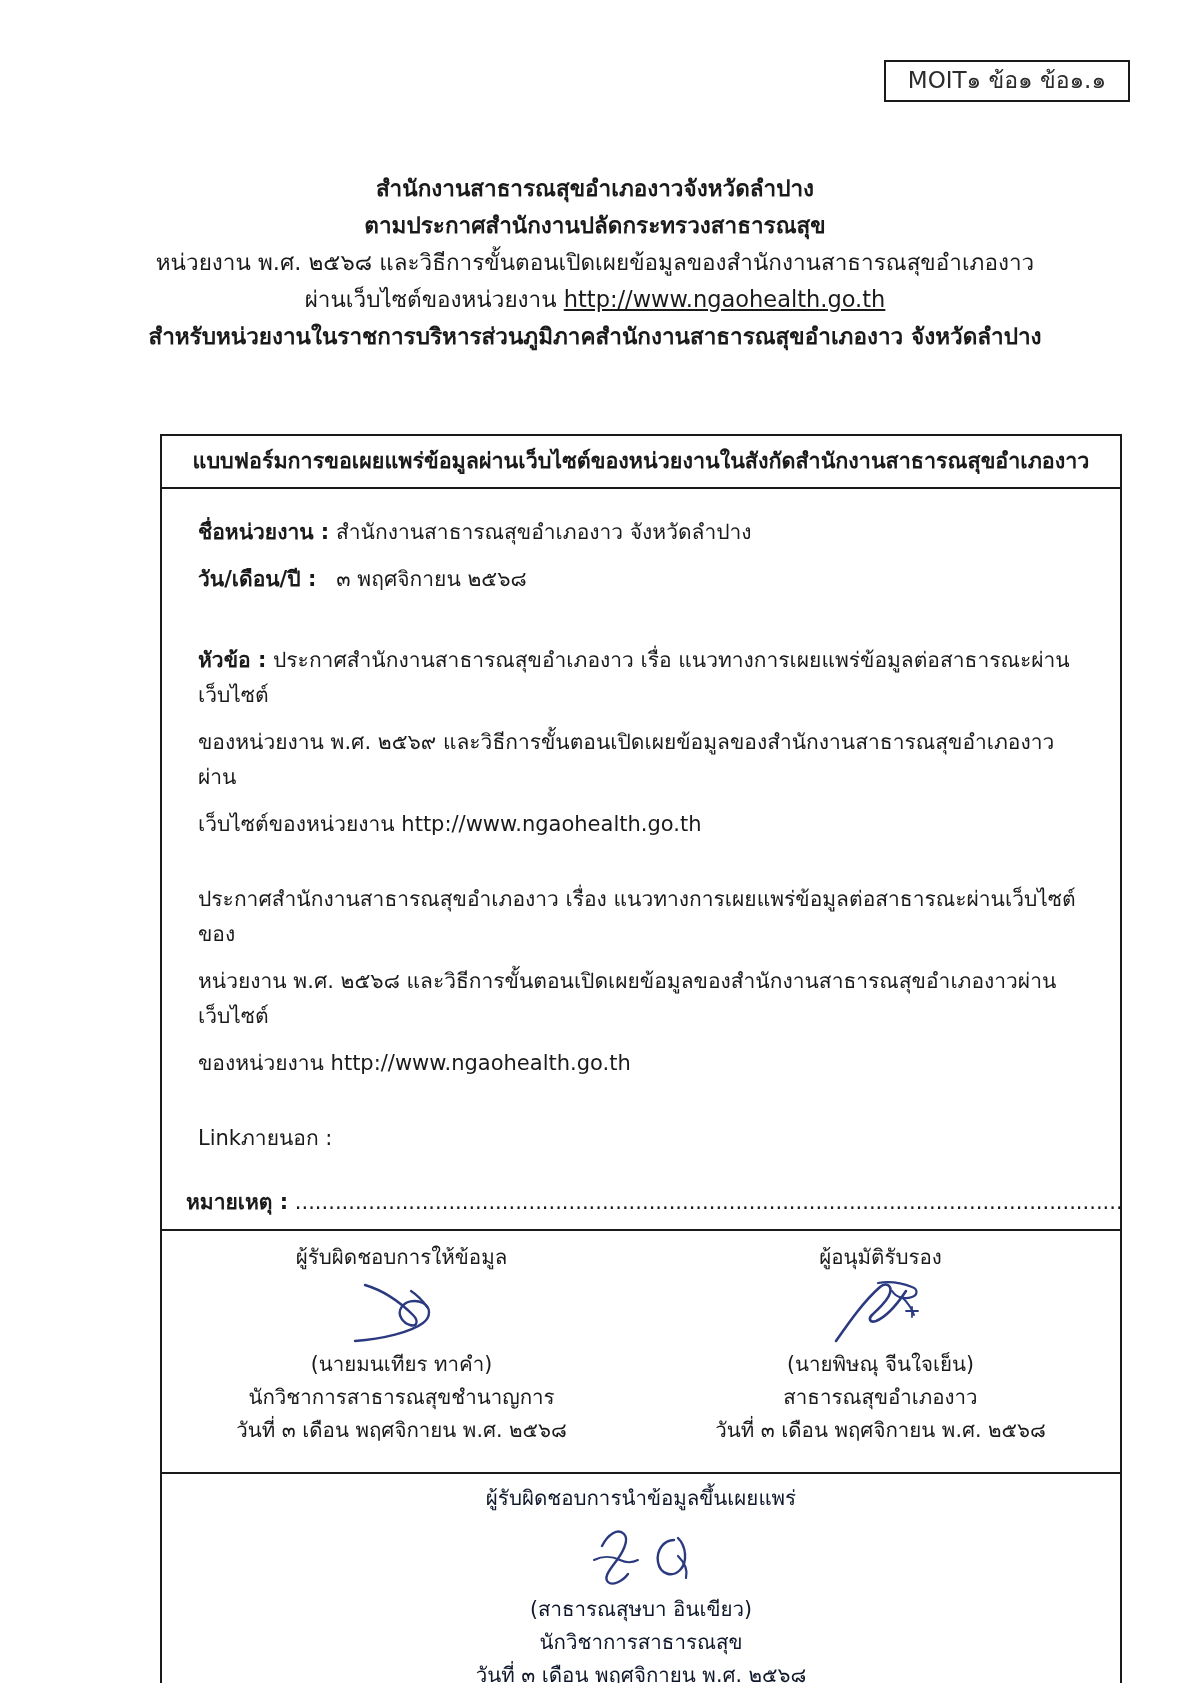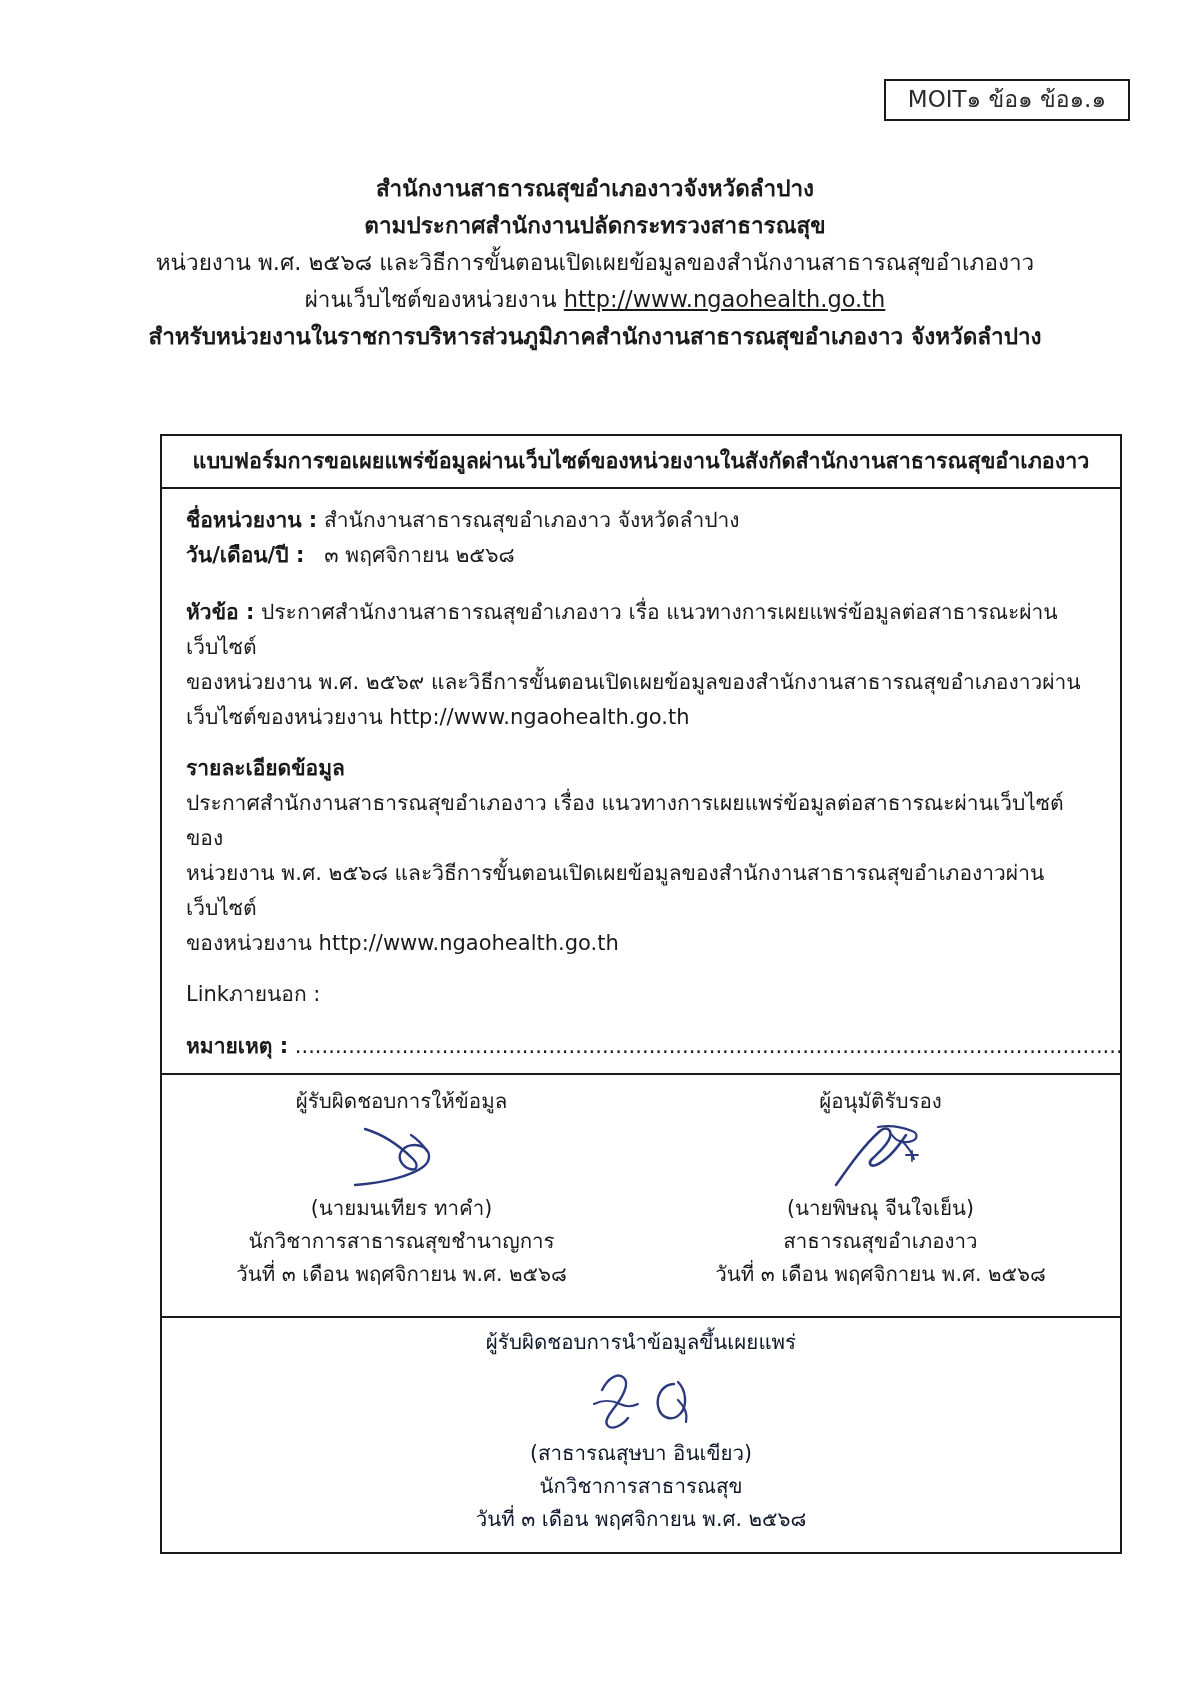--- a/index.html
+++ b/index.html
@@ -19,21 +19,21 @@
   .page {
     position: relative;
     width: 1190px;
     height: 1683px;
     box-sizing: border-box;
   }
 
   
   .moit-wrap {
     position: absolute;
-    top: 79px;
+    top: 60px;
     right: 60px;
   }
   .moit-box {
     border: 2px solid #1a1a1a;
     padding: 5px 22px 7px 22px;
     font-size: 23px;
     line-height: 1.15;
     white-space: nowrap;
     color: #2b2b2b;
   }
@@ -82,21 +82,21 @@
     padding: 9px 26px 10px 26px;
     color: #1a1a1a;
   }
 
   .body-cell {
     padding: 14px 24px 16px 24px;
     font-size: 21px;
     line-height: 35px;
     color: #1a1a1a;
   }
-  .body-cell p { margin: 0; }
+  .body-cell p { margin: 12px; }
   .lbl { font-weight: bold; }
   .gap-sm { height: 16px; }
   .gap-md { height: 22px; }
 
   .note-line {
     padding: 2px 24px 10px 24px;
     font-size: 21px;
     line-height: 33px;
     white-space: nowrap;
     overflow: hidden;
@@ -172,21 +172,20 @@
         <p><span class="lbl">วัน/เดือน/ปี  :</span> &nbsp;&nbsp;<span>๓  พฤศจิกายน ๒๕๖๘</span></p>
 
         <div class="gap-md"></div>
 
         <p><span class="lbl">หัวข้อ :</span> <span>ประกาศสำนักงานสาธารณสุขอำเภองาว เรื่อ แนวทางการเผยแพร่ข้อมูลต่อสาธารณะผ่านเว็บไซต์</span></p>
         <p>ของหน่วยงาน พ.ศ. ๒๕๖๙ และวิธีการขั้นตอนเปิดเผยข้อมูลของสำนักงานสาธารณสุขอำเภองาวผ่าน</p>
         <p>เว็บไซต์ของหน่วยงาน http://www.ngaohealth.go.th</p>
 
         <div class="gap-sm"></div>
 
-        <p class="lbl">รายละเอียดข้อมูล</p>
         <p>ประกาศสำนักงานสาธารณสุขอำเภองาว เรื่อง  แนวทางการเผยแพร่ข้อมูลต่อสาธารณะผ่านเว็บไซต์ของ</p>
         <p>หน่วยงาน พ.ศ. ๒๕๖๘ และวิธีการขั้นตอนเปิดเผยข้อมูลของสำนักงานสาธารณสุขอำเภองาวผ่านเว็บไซต์</p>
         <p>ของหน่วยงาน http://www.ngaohealth.go.th</p>
 
         <div class="gap-sm"></div>
 
         <p>Linkภายนอก :</p>
       </div>
 
       <div class="note-line"><span class="lbl">หมายเหตุ :</span> <span class="dots">.................................................................................................................................</span></div>

